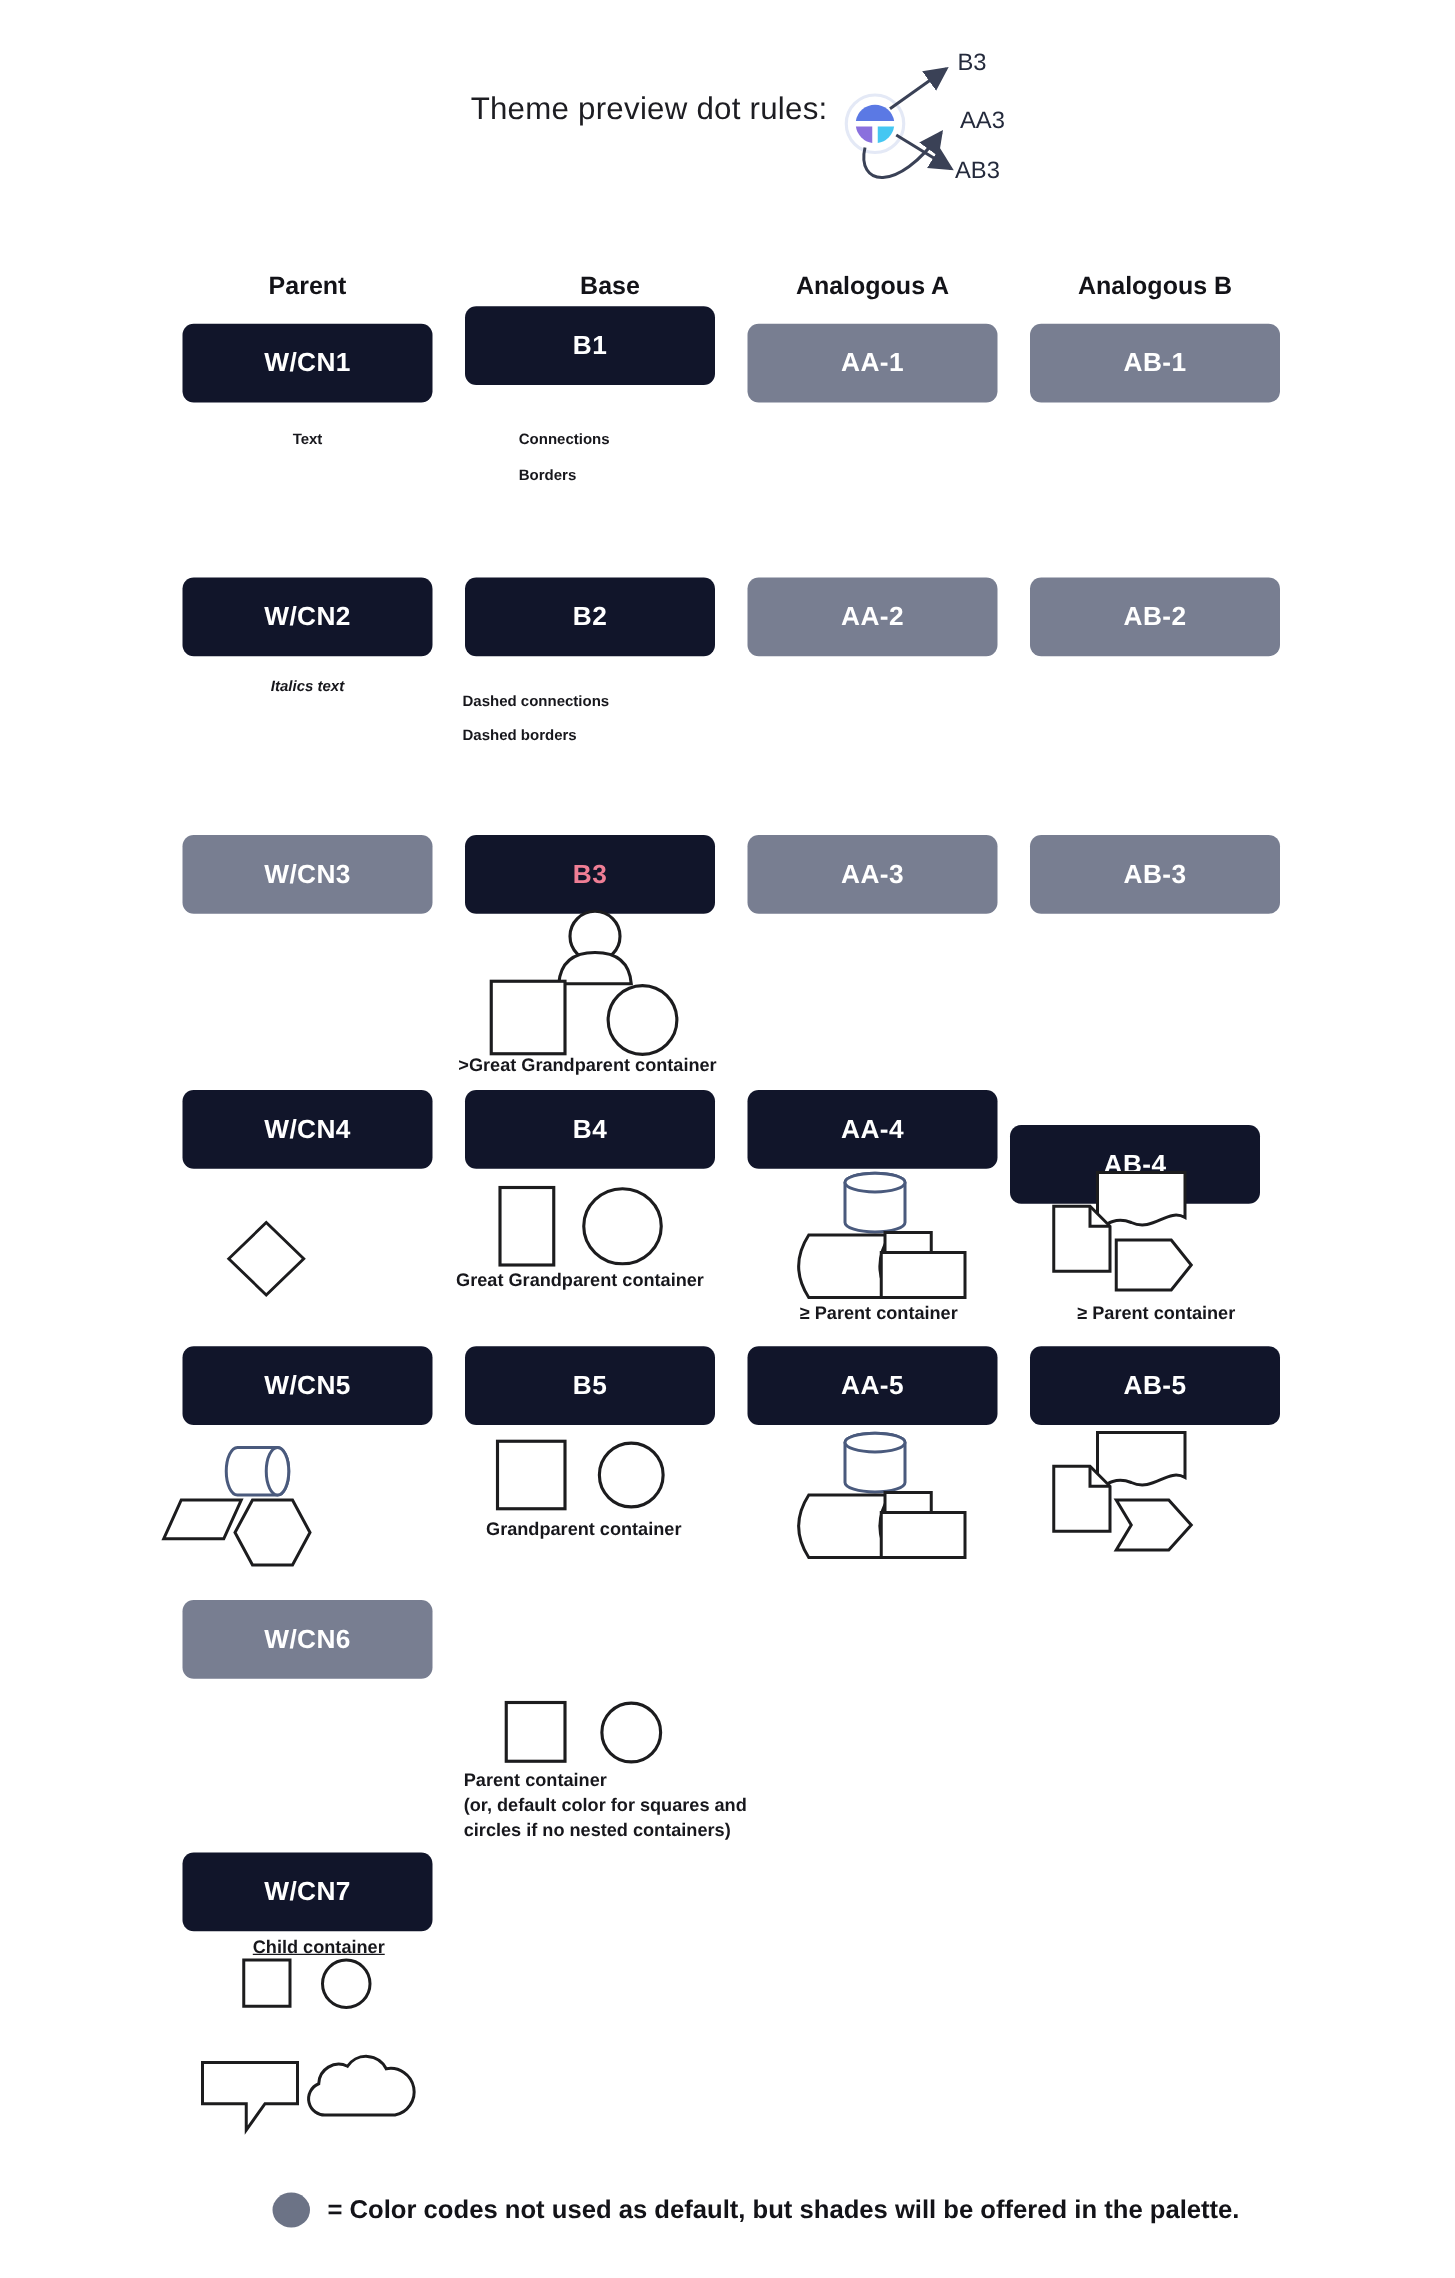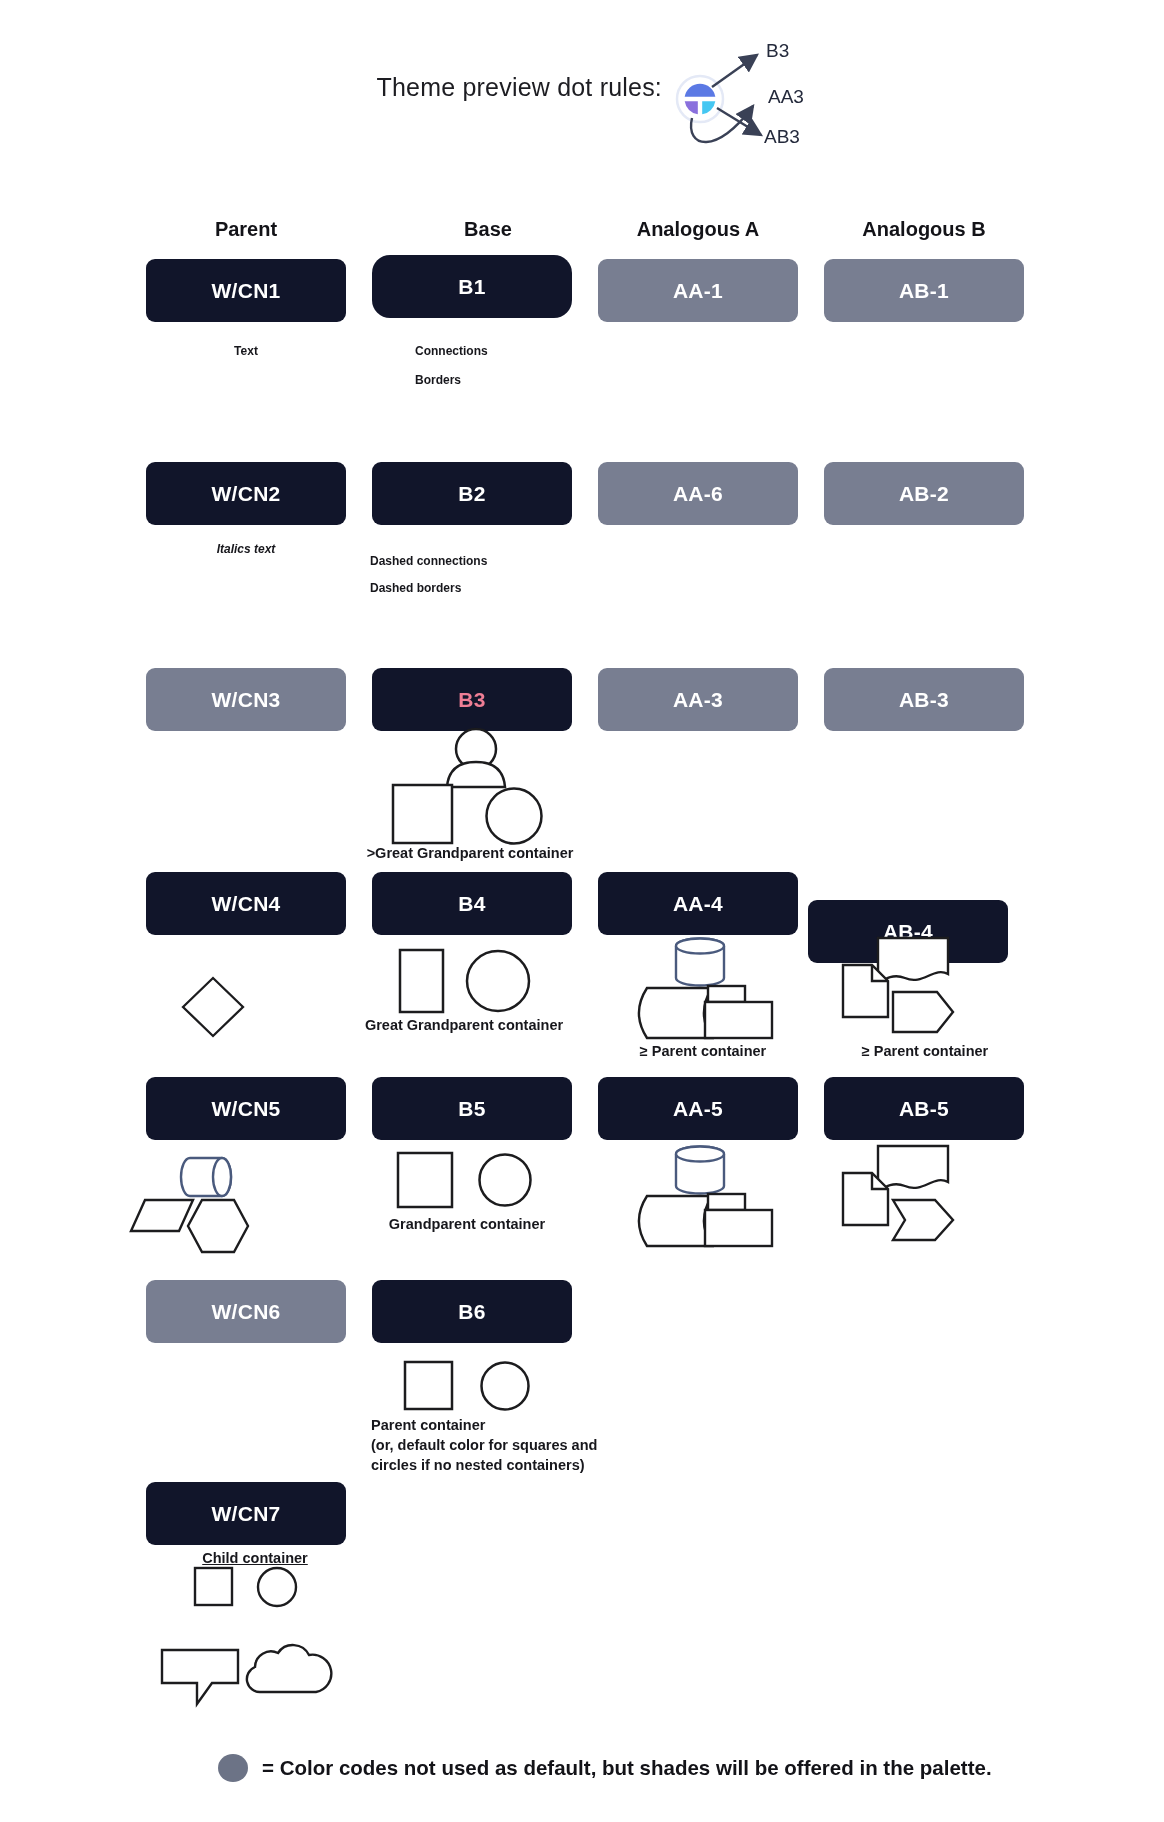--- a/index.html
+++ b/index.html
@@ -63,31 +63,31 @@
   <div class="dot-label" style="left:766px;top:40px;">B3</div>
   <div class="dot-label" style="left:768px;top:86px;">AA3</div>
   <div class="dot-label" style="left:764px;top:126px;">AB3</div>
 
   <div class="col-header" style="left:146px;">Parent</div>
   <div class="col-header" style="left:388px;">Base</div>
   <div class="col-header" style="left:598px;">Analogous A</div>
   <div class="col-header" style="left:824px;">Analogous B</div>
 
   <div class="pill pill-dark" style="left:146px;top:259px;">W/CN1</div>
-  <div class="pill pill-dark" style="left:372px;top:255px;border-radius:18px;">B1</div>
+  <div class="pill pill-dark" style="left:372px;top:245px;">B1</div>
   <div class="pill pill-gray" style="left:598px;top:259px;">AA-1</div>
   <div class="pill pill-gray" style="left:824px;top:259px;">AB-1</div>
 
   <div class="cap cap-lg center" style="left:246px;top:344px;">Text</div>
   <div class="cap cap-lg" style="left:415px;top:344px;">Connections</div>
   <div class="cap cap-lg" style="left:415px;top:373px;">Borders</div>
 
   <div class="pill pill-dark" style="left:146px;top:462px;">W/CN2</div>
   <div class="pill pill-dark" style="left:372px;top:462px;">B2</div>
-  <div class="pill pill-gray" style="left:598px;top:462px;">AA-6</div>
+  <div class="pill pill-gray" style="left:598px;top:462px;">AA-2</div>
   <div class="pill pill-gray" style="left:824px;top:462px;">AB-2</div>
 
   <div class="cap cap-lg center italic" style="left:246px;top:542px;">Italics text</div>
   <div class="cap cap-lg" style="left:370px;top:554px;">Dashed connections</div>
   <div class="cap cap-lg" style="left:370px;top:581px;">Dashed borders</div>
 
   <div class="pill pill-gray" style="left:146px;top:668px;">W/CN3</div>
   <div class="pill pill-dark" style="left: 372px; top: 668px; color: rgb(239, 126, 149);">B3</div>
   <div class="pill pill-gray" style="left:598px;top:668px;">AA-3</div>
   <div class="pill pill-gray" style="left:824px;top:668px;">AB-3</div>
@@ -159,21 +159,20 @@
   </svg>
 
   <svg class="shape-svg" style="left:835px;top:1140px;" width="125" height="104" viewBox="0 0 125 104">
     <path d="M 43 6 L 113 6 L 113 42 C 99 34 88 54 70 46 C 57 41 49 48 43 52 Z" fill="#ffffff" stroke="#1c1c1e" stroke-width="2.4"></path>
     <path d="M 8 33 L 37 33 L 53 49 L 53 85 L 8 85 Z" fill="#ffffff" stroke="#1c1c1e" stroke-width="2.4"></path>
     <path d="M 37 33 L 37 49 L 53 49" fill="none" stroke="#1c1c1e" stroke-width="2.4"></path>
     <path d="M 58 60 L 100 60 L 118 80 L 100 100 L 58 100 L 70 80 Z" fill="#ffffff" stroke="#1c1c1e" stroke-width="2.4"></path>
   </svg>
 
   <div class="pill pill-gray" style="left:146px;top:1280px;">W/CN6</div>
-  <div class="pill pill-dark" style="left:372px;top:1280px;">B6</div>
 
   <svg class="shape-svg" style="left:400px;top:1358px;" width="135" height="56" viewBox="0 0 135 56">
     <rect x="5" y="4" width="47" height="47" fill="#ffffff" stroke="#1c1c1e" stroke-width="2.5"></rect>
     <circle cx="105" cy="28" r="23.5" fill="#ffffff" stroke="#1c1c1e" stroke-width="2.5"></circle>
   </svg>
   <div class="cap cap-sm" style="left:371px;top:1417px;">Parent container</div>
   <div class="cap cap-sm" style="left:371px;top:1437px;">(or, default color for squares and</div>
   <div class="cap cap-sm" style="left:371px;top:1457px;">circles if no nested containers)</div>
 
   <div class="pill pill-dark" style="left:146px;top:1482px;">W/CN7</div>

